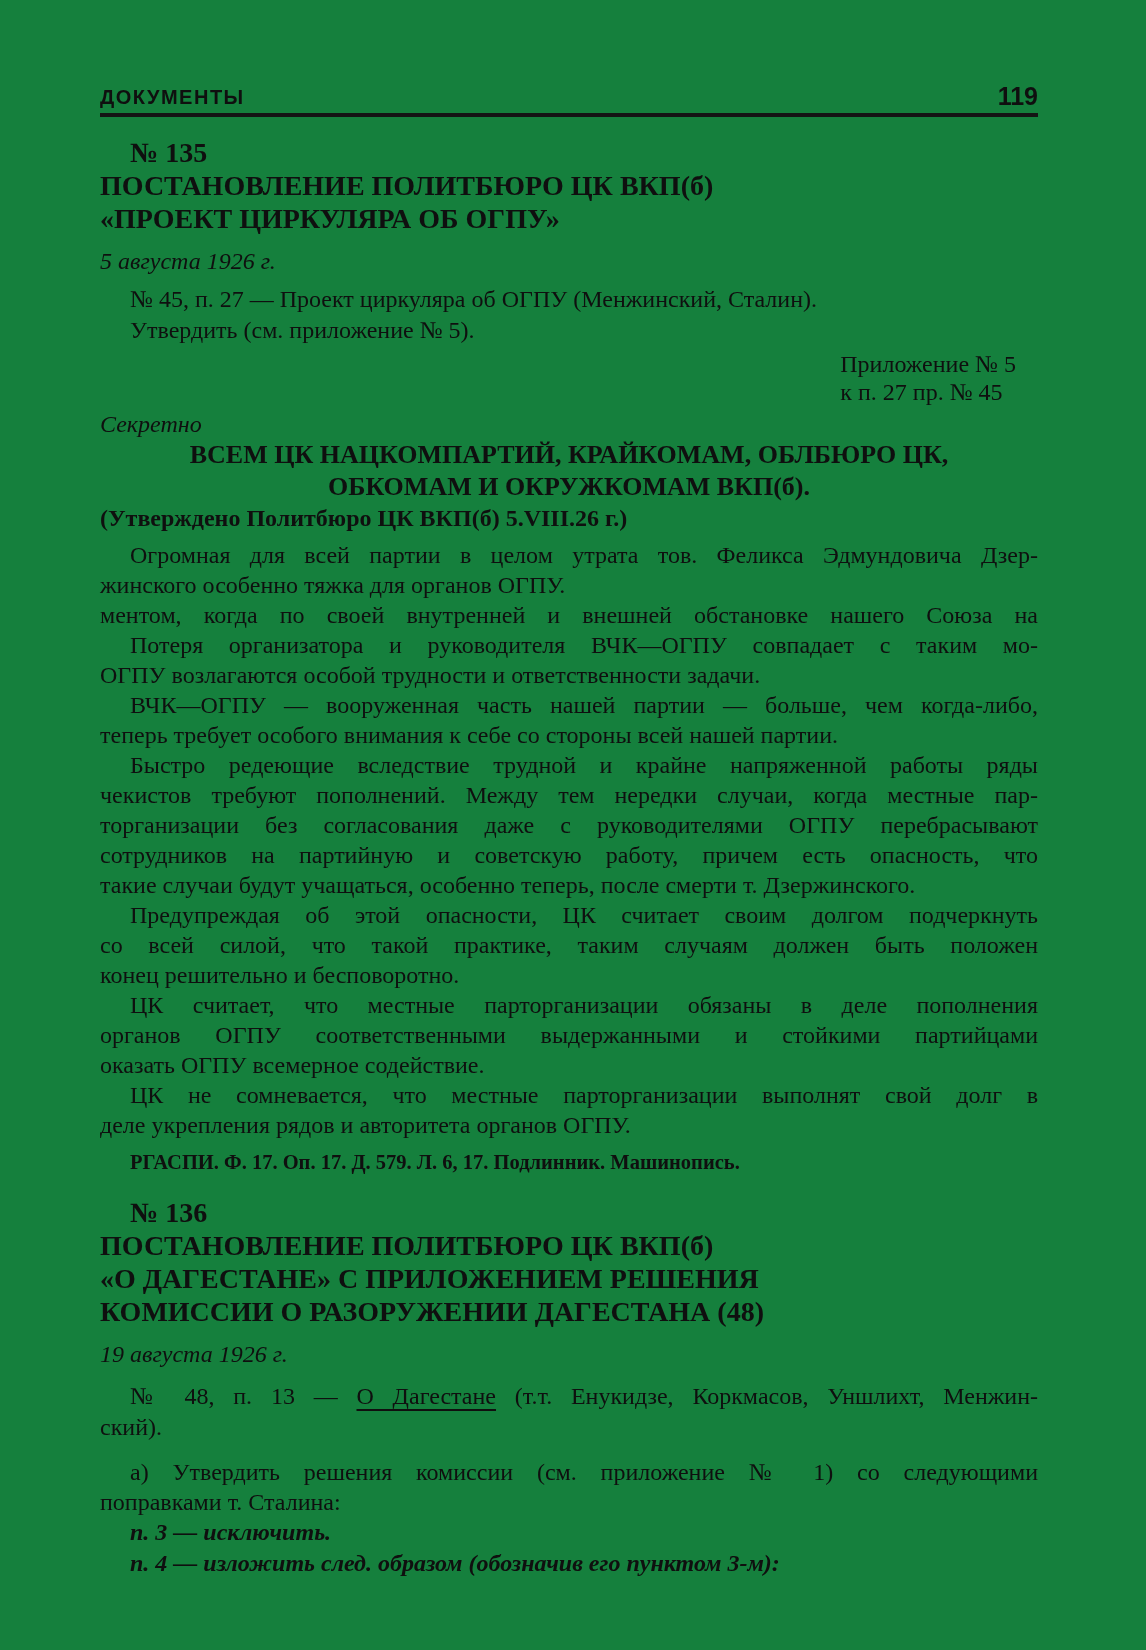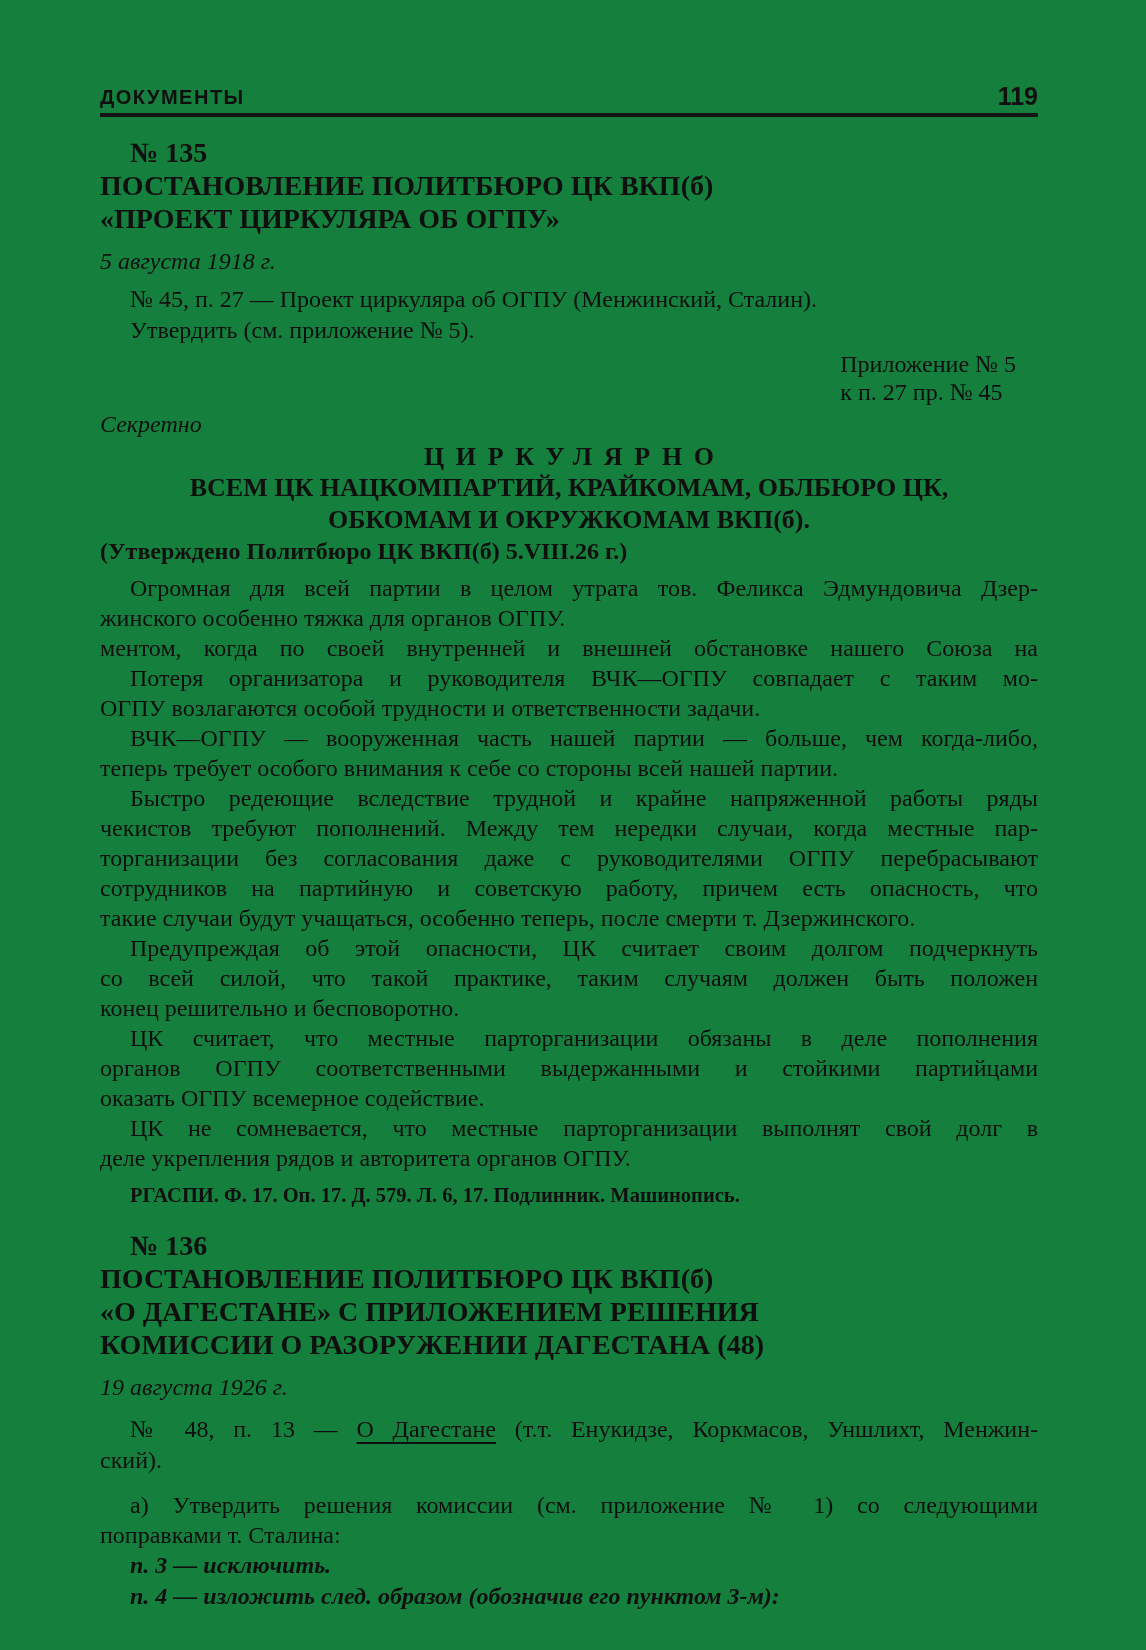--- a/index.html
+++ b/index.html
@@ -56,34 +56,33 @@
     <span class="runhead-title">ДОКУМЕНТЫ</span>
     <span class="page-num">119</span>
   </header>
 
   <section>
     <div class="doc-num">№ 135</div>
     <div class="doc-title">
         <div class="t-line">ПОСТАНОВЛЕНИЕ ПОЛИТБЮРО ЦК ВКП(б)</div>
         <div class="t-line">«ПРОЕКТ ЦИРКУЛЯРА ОБ ОГПУ»</div>
       </div>
-    <div class="date-line">5 августа 1918 г.</div>
+    <div class="date-line">5 августа 1926 г.</div>
 
     <div class="intro">
         <div class="line">№ 45, п. 27 — Проект циркуляра об ОГПУ (Менжинский, Сталин).</div>
         <div class="line">Утвердить (см. приложение № 5).</div>
       </div>
 
     <div class="annex">
       <div class="annex-inner"><div class="line">Приложение № 5</div><div class="line">к п. 27 пр. № 45</div></div>
     </div>
 
     <div class="secret">Секретно</div>
 
-    <div class="circ-head">ЦИРКУЛЯРНО</div>
 
     <div class="addressee">
         <div class="line">ВСЕМ ЦК НАЦКОМПАРТИЙ, КРАЙКОМАМ, ОБЛБЮРО ЦК,</div>
         <div class="line">ОБКОМАМ И ОКРУЖКОМАМ ВКП(б).</div>
       </div>
 
     <div class="approved">(Утверждено Политбюро ЦК ВКП(б) 5.VIII.26 г.)</div>
 
     <div class="body-text">
         <div class="para">

